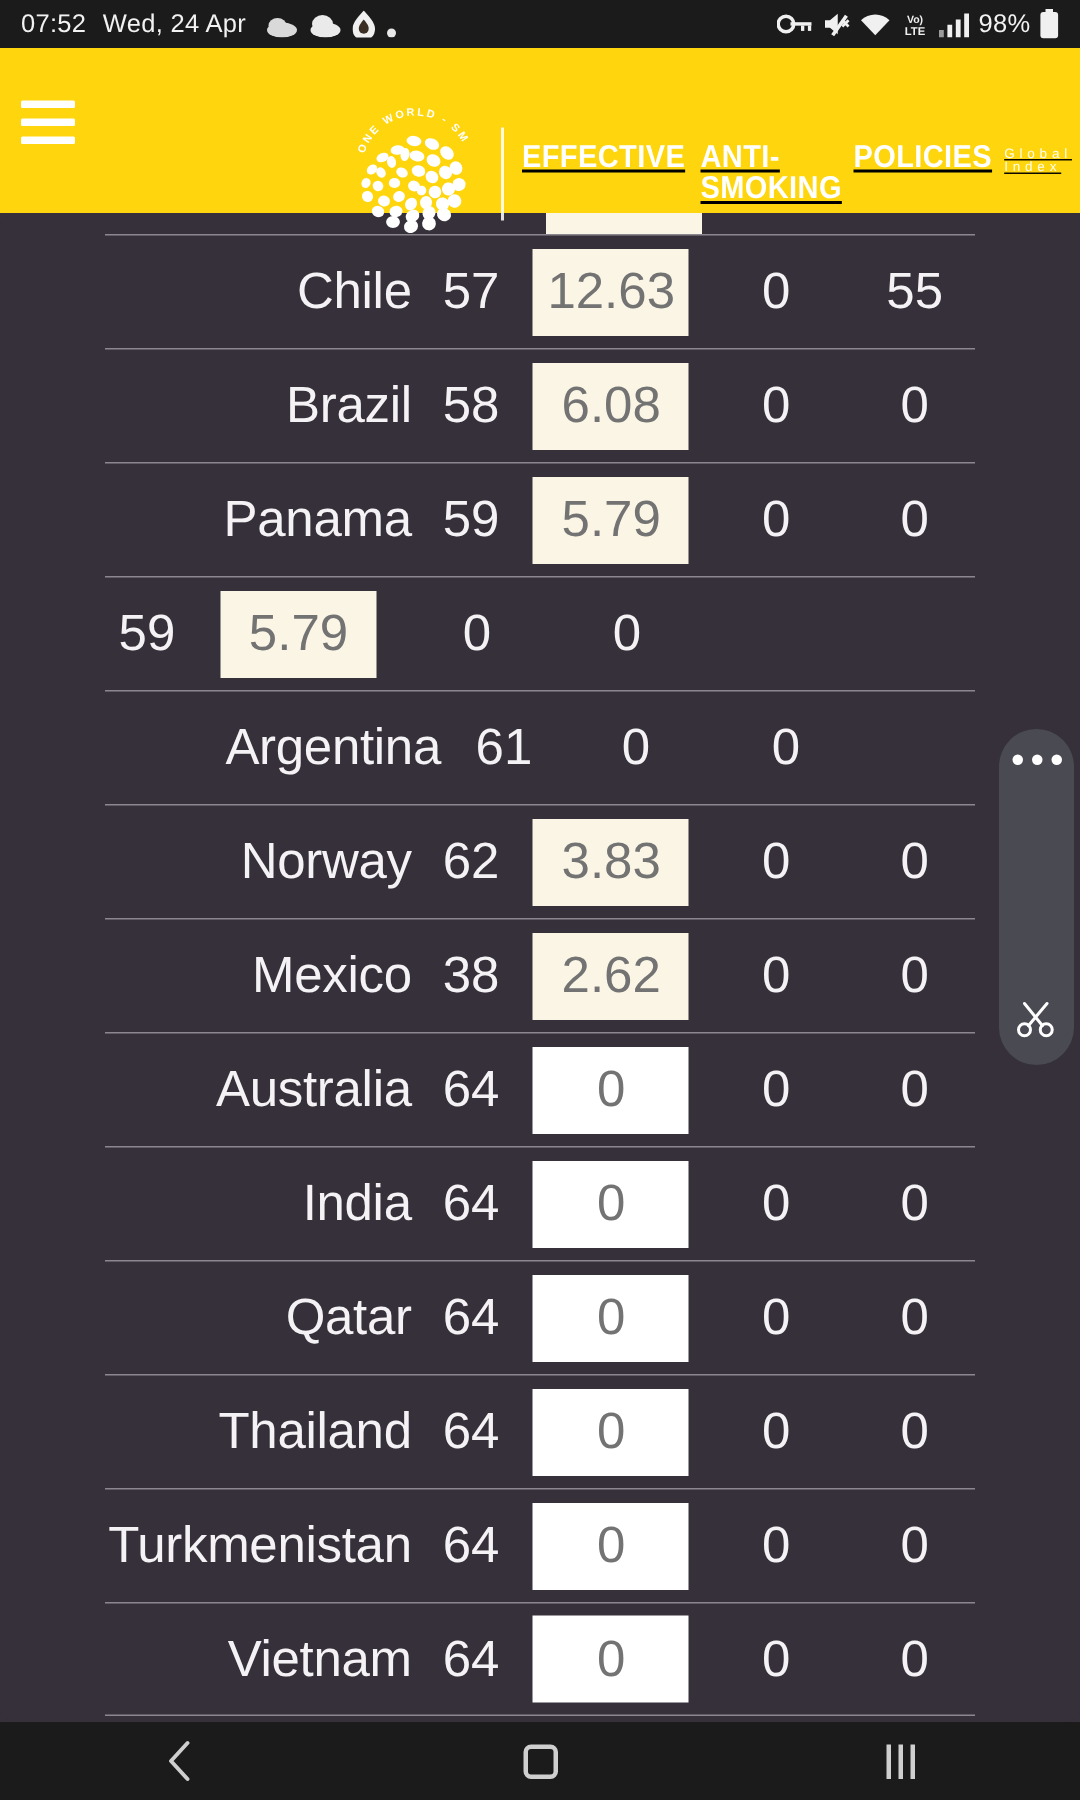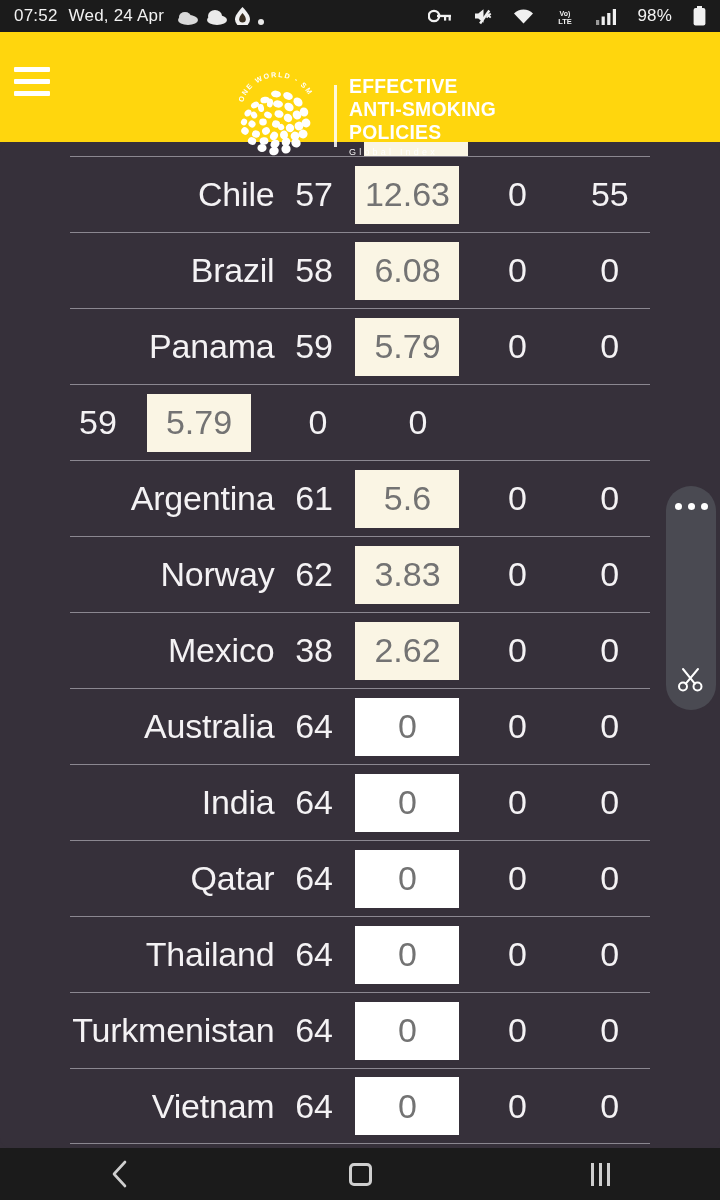--- a/index.html
+++ b/index.html
@@ -35,21 +35,21 @@
     z-index: 30;
   }
   .status-left { display: flex; align-items: center; gap: 11px; }
   .status-time { font-size: 17px; letter-spacing: .2px; }
   .status-date { font-size: 17px; letter-spacing: .2px; }
   .status-weather-icons { display: flex; align-items: flex-end; gap: 7px; margin-left: 2px; }
   .status-right {
     margin-left: auto;
     display: flex;
     align-items: center;
-    gap: 21px;
+    gap: 6px;
   }
   .sb-icon { display: block; }
   .battery-pct { font-size: 17px; letter-spacing: .2px; }
 
   
   .app-header {
     position: absolute;
     top: 32px; left: 0;
     width: 720px;
     height: 110px;
@@ -81,21 +81,21 @@
     gap: 10px;
   }
   .brand-globe { position: relative; width: 96px; height: 92px; }
   .brand-divider {
     width: 3px;
     height: 62px;
     background: #ffffff;
     opacity: .85;
     margin-right: 2px;
   }
-  .brand-text { display: flex; flex-direction: column; line-height: 1; }
+  .brand-text { display: flex; flex-direction: row; line-height: 1; text-decoration: underline; }
   .brand-line {
     color: #ffffff;
     font-weight: 700;
     font-size: 21px;
     letter-spacing: .3px;
     font-stretch: condensed;
     transform: scaleX(.92);
     transform-origin: left center;
     margin-bottom: 2px;
   }
@@ -411,23 +411,20 @@
           <div class="cell-rank">59</div>
           <div class="cell-score-wrap">
             <div class="score-box">5.79</div>
           </div>
           <div class="cell-n4">0</div>
           <div class="cell-n5">0</div>
         </div>
         <div class="row">
           <div class="cell-country">Argentina</div>
           <div class="cell-rank">61</div>
-          <div class="cell-score-wrap">
-            <div class="score-box">5.6</div>
-          </div>
           <div class="cell-n4">0</div>
           <div class="cell-n5">0</div>
         </div>
         <div class="row">
           <div class="cell-country">Norway</div>
           <div class="cell-rank">62</div>
           <div class="cell-score-wrap">
             <div class="score-box">3.83</div>
           </div>
           <div class="cell-n4">0</div>

